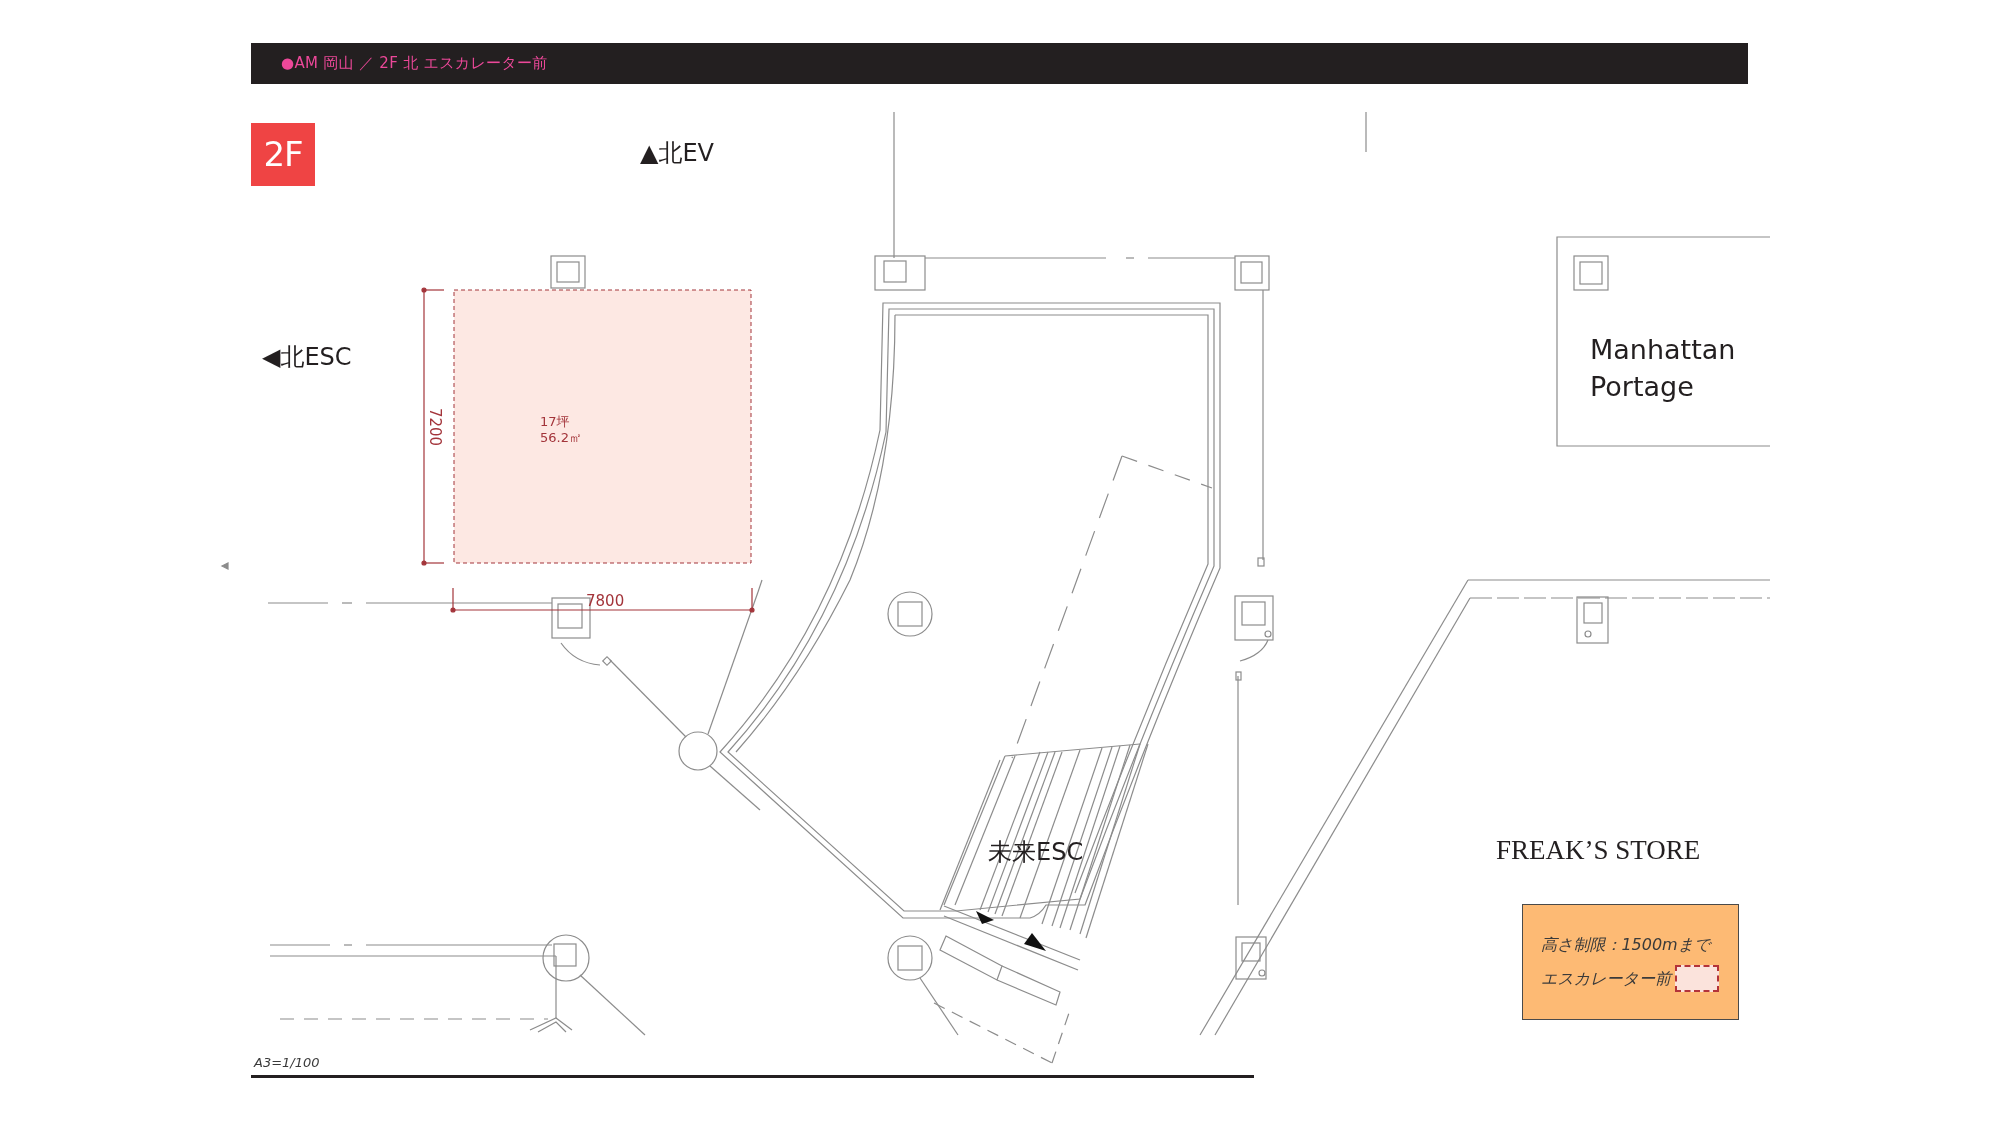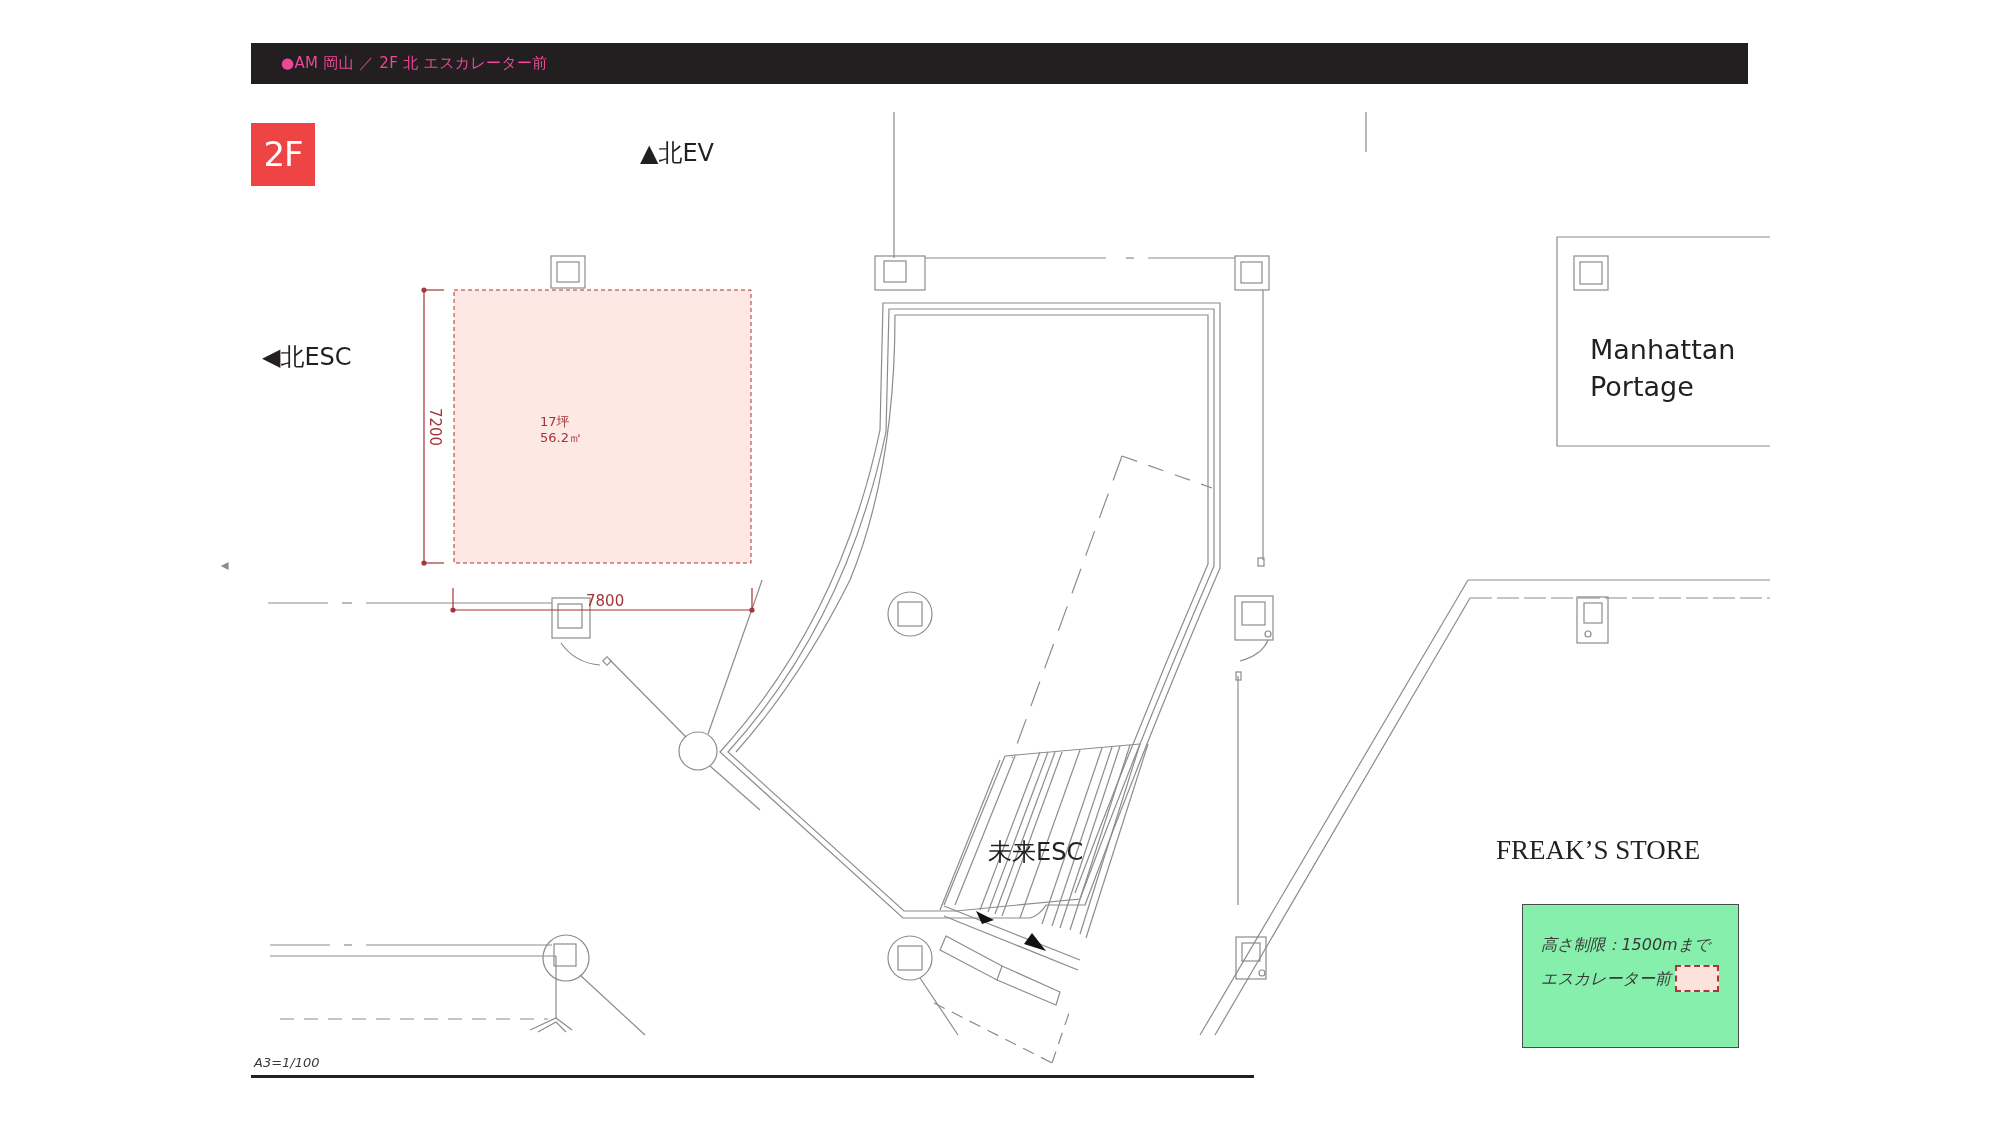--- a/index.html
+++ b/index.html
@@ -9,21 +9,21 @@
   #plan { position:absolute; left:0; top:0; width:2000px; height:1125px; }
   .header-bar { left:251px; top:43px; width:1497px; height:41px; background:#231f20; }
   .header-text { left:281px; top:52px; color:#ec4899; font-size:15px; letter-spacing:0.3px; line-height:22px; white-space:nowrap; }
   .floor-badge { left:251px; top:123px; width:64px; height:63px; background:#ef4444; color:#ffffff;
                  font-size:34px; line-height:63px; text-align:center; letter-spacing:-1px; }
   .label-lg { font-size:24px; color:#231f20; white-space:nowrap; line-height:28px; }
   .store-name { font-size:27px; color:#231f20; line-height:36px; white-space:nowrap; }
   .area-text { left:540px; top:414px; width:128px; color:#a3343a; font-size:13px; line-height:16px; }
   .dim-text { color:#a3343a; font-size:15px; white-space:nowrap; line-height:18px; }
   .dim-v { left:416px; top:418px; transform:rotate(90deg); transform-origin:center; }
-  .legend-box { left:1522px; top:904px; width:217px; height:144px; border:1.5px solid #4a4a4a; box-sizing:border-box; background:#86efac; }
+  .legend-box { left:1522px; top:904px; width:217px; height:116px; border:1.5px solid #4a4a4a; box-sizing:border-box; background:#fdba74; }
   .legend-row { position:absolute; left:18px; font-size:16px; font-style:italic; color:#3a3a3a; white-space:nowrap; }
   .legend-swatch { position:absolute; left:152px; top:60px; width:44px; height:27px; background:#fbe3dc; border:2px dashed #b3333a; box-sizing:border-box; }
   .scale-text { left:254px; top:1055px; font-size:13px; font-style:italic; color:#3a3a3a; }
   .bottom-rule { left:251px; top:1075px; width:1003px; height:3px; background:#231f20; }
 </style>
 </head>
 <body>
 
 <div class="abs header-bar"></div>
 <div class="abs header-text">●AM 岡山 ／ 2F 北 エスカレーター前</div>

